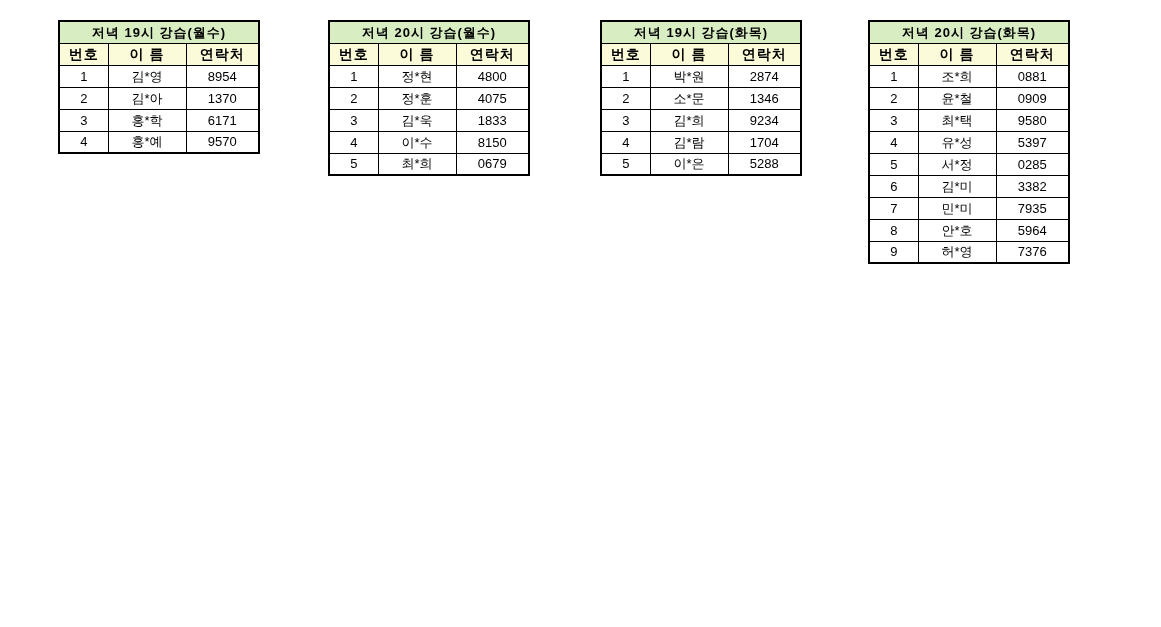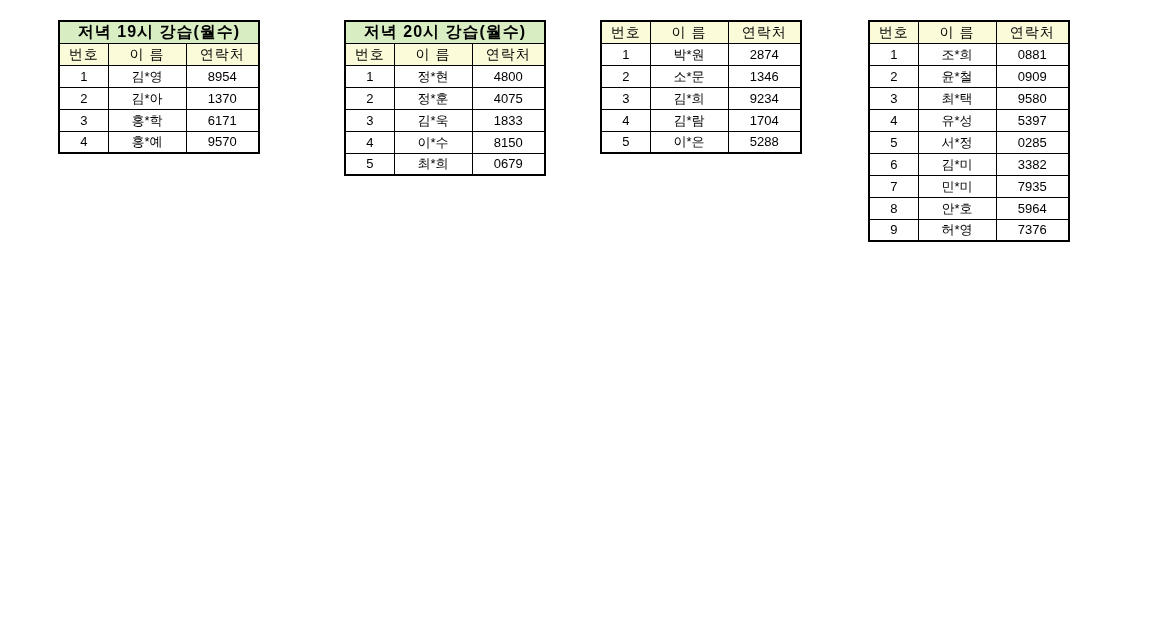--- a/index.html
+++ b/index.html
@@ -28,47 +28,47 @@
   table.class-table {
     position: absolute;
     top: 20px;
     border-collapse: collapse;
     border: 2px solid var(--border);
     table-layout: fixed;
     width: 200px;
     background: #ffffff;
   }
   .pos-0 { left: 58px; }
-  .pos-1 { left: 344px; }
+  .pos-1 { left: 328px; }
   .pos-2 { left: 600px; }
   .pos-3 { left: 868px; }
   col.col-no    { width: 49px; }
   col.col-name  { width: 78px; }
   col.col-phone { width: 73px; }
   .class-table th, .class-table td {
     border: 1px solid var(--border);
     height: 22px;
     padding: 0 2px;
     text-align: center;
     vertical-align: middle;
     font-size: 13px;
     line-height: 1;
     white-space: nowrap;
     overflow: hidden;
   }
   .class-table th.title-cell {
     background: var(--title-bg);
     font-weight: bold;
-    font-size: 16px;
+    font-size: 13px;
     letter-spacing: 1px;
     border-bottom: 1px solid var(--border);
   }
   .class-table tr.header-row th {
     background: var(--header-bg);
-    font-weight: normal;
+    font-weight: bold;
     font-size: 14px;
     letter-spacing: 1px;
   }
 </style>
 </head>
 <body>
 
 <main class="worksheet">
 
     <table class="class-table pos-0">
@@ -156,20 +156,23 @@
       </tbody>
     </table>
 
     <table class="class-table pos-2">
       <colgroup>
         <col class="col-no">
         <col class="col-name">
         <col class="col-phone">
       </colgroup>
       <thead>
+        <tr class="title-row">
+          <th colspan="3" class="title-cell">저녁 19시 강습(화목)</th>
+        </tr>
         <tr class="header-row">
           <th>번호</th>
           <th>이 름</th>
           <th>연락처</th>
         </tr>
       </thead>
       <tbody>
         <tr>
           <td>1</td>
           <td>박*원</td>
@@ -198,20 +201,23 @@
       </tbody>
     </table>
 
     <table class="class-table pos-3">
       <colgroup>
         <col class="col-no">
         <col class="col-name">
         <col class="col-phone">
       </colgroup>
       <thead>
+        <tr class="title-row">
+          <th colspan="3" class="title-cell">저녁 20시 강습(화목)</th>
+        </tr>
         <tr class="header-row">
           <th>번호</th>
           <th>이 름</th>
           <th>연락처</th>
         </tr>
       </thead>
       <tbody>
         <tr>
           <td>1</td>
           <td>조*희</td>

